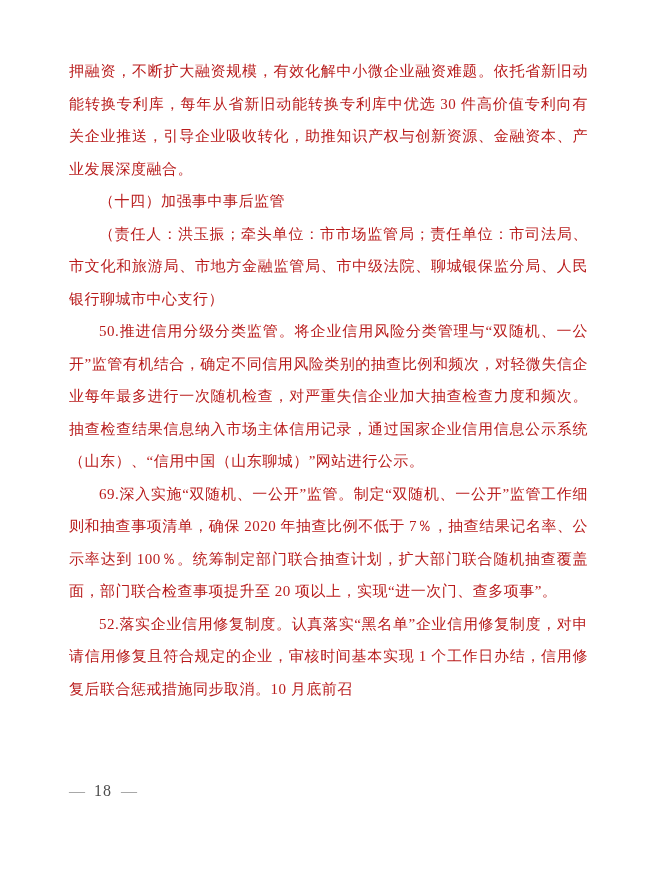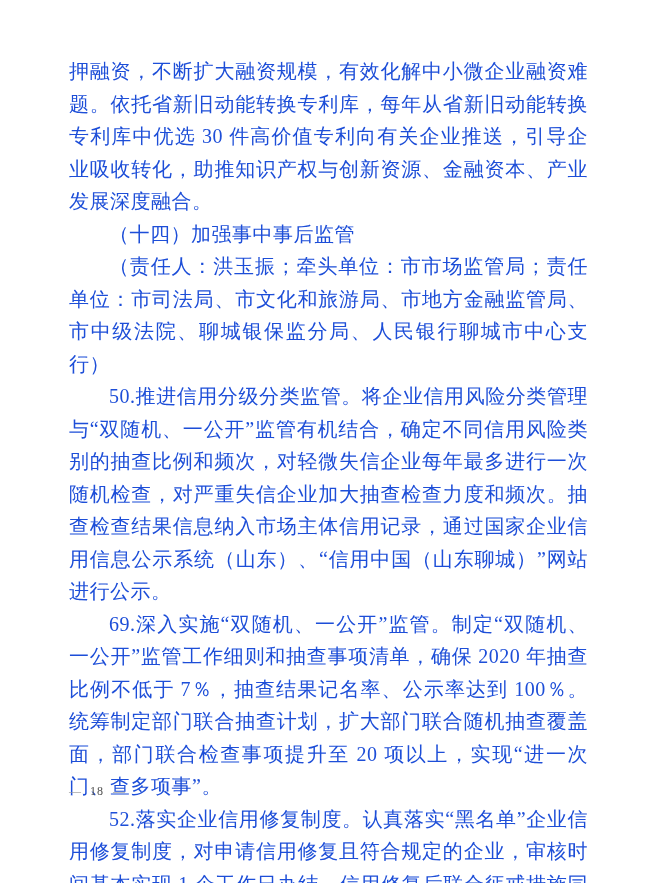--- a/index.html
+++ b/index.html
@@ -16,35 +16,35 @@
     font-family: "Liberation Serif", "DejaVu Serif", serif;
   }
   .content {
     position: absolute;
     left: 69px;
     top: 55px;
     width: 519px;
   }
   .para {
     margin: 0;
-    font-size: 20px;
+    font-size: 15px;
     line-height: 32.5px;
-    color: #1d4ed8;
+    color: #b91c1c;
     text-align: justify;
     letter-spacing: 0.5px;
     font-kerning: none;
   }
   .para.indent {
     text-indent: 2em;
   }
   .page-footer {
     position: absolute;
     left: 69px;
     top: 781px;
-    font-size: 12px;
+    font-size: 16px;
     line-height: 20px;
     color: #5a5a5a;
     white-space: nowrap;
   }
   .page-footer .dash {
     color: #9a9a9a;
   }
   .page-footer .num {
     margin: 0 9px;
     color: #4d4d4d;

